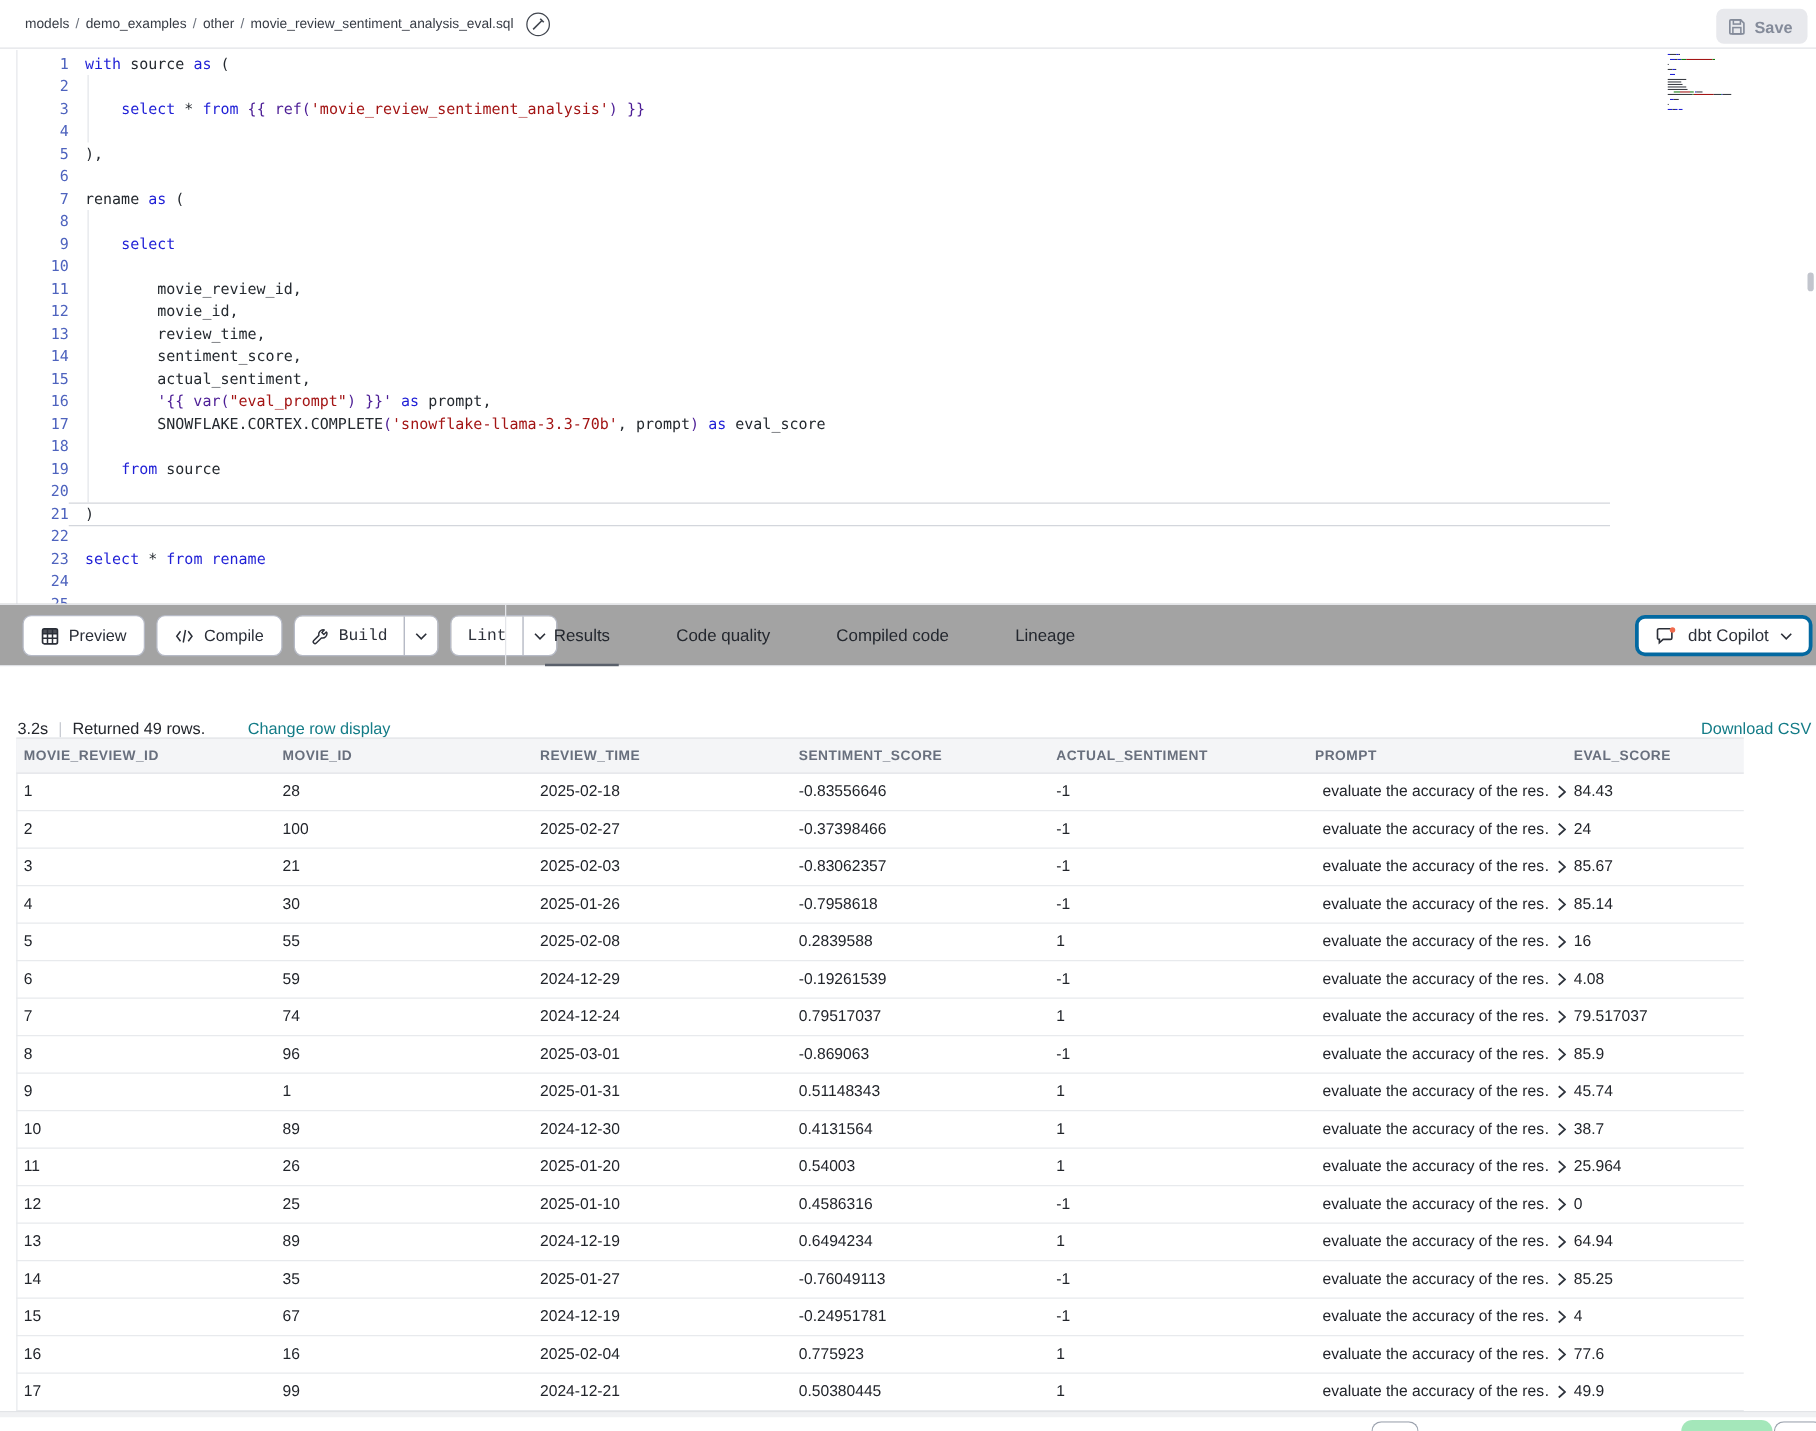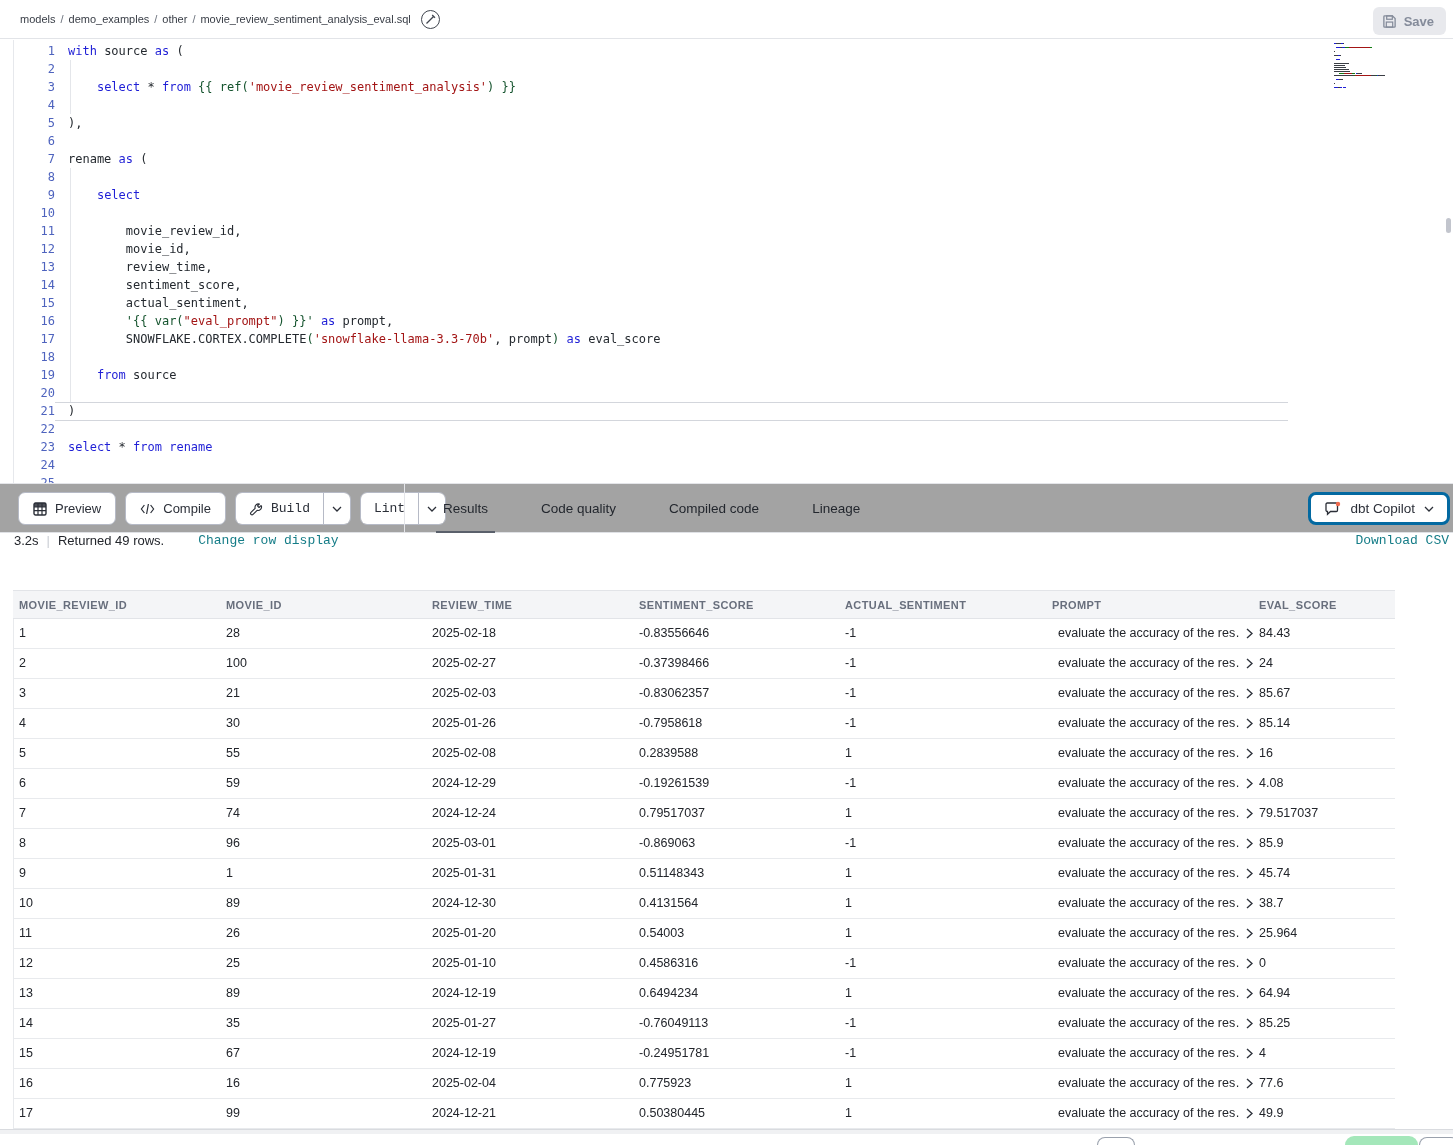--- a/index.html
+++ b/index.html
@@ -22,21 +22,21 @@
               background:#e8e9ed; border:none; border-radius:6px; display:flex; align-items:center; gap:7px;
               font-family:inherit; font-size:13px; font-weight:600; color:#848b9a; cursor:pointer; }
 
   
   .editor { position:absolute; left:0; top:40px; width:1453px; height:443px; background:#fff; overflow:hidden;
             border-left:13px solid transparent; box-shadow:inset 1px 0 0 #e6e8ec; }
   .ed-inner { position:absolute; left:0; top:2px; width:100%; }
   .cl { height:18px; display:flex; font-family:"DejaVu Sans Mono", monospace; font-size:12px; line-height:18px; }
   .cl .ln { width:42px; text-align:right; color:#4e63be; flex:none; }
   .cl .code { margin-left:13px; white-space:pre; }
-  .kw{color:#1f1fd6} .jn{color:#14532d} .str{color:#a31515} .pl{color:#24292f}
+  .kw{color:#1f1fd6} .jn{color:#4c1d95} .str{color:#a31515} .pl{color:#24292f}
   .guide { position:absolute; left:57px; width:1px; background:#e4e6ea; }
   .curline { position:absolute; left:42px; width:1233px; height:19px; top:362px;
              border-top:1px solid #d3d6dc; border-bottom:1px solid #d3d6dc; }
   .minimap { position:absolute; right:7px; top:3px; width:112px; }
   .mm-row { height:2px; white-space:nowrap; overflow:hidden; }
   .mm-row i { display:inline-block; height:1.4px; vertical-align:top; }
   .ed-scroll { position:absolute; right:2px; top:178px; width:5px; height:15px; background:#c2c5cd; border-radius:3px; }
 
   
   .toolbar { position:absolute; left:0; top:483px; width:1453px; height:50px; background:#a3a3a3;
@@ -53,24 +53,24 @@
   .tb-divider { position:absolute; left:404px; top:0; width:1px; height:49px; background:#e4e5e9; }
   .tabs { position:absolute; left:430px; top:0; height:49px; display:flex; gap:27px; }
   .tab { position:relative; height:49px; display:flex; align-items:center; padding:0 13px;
          font-size:13.5px; color:#23272e; background:none; border:none; font-family:inherit; cursor:pointer; }
   .tab.active::after { content:""; position:absolute; left:6px; right:6px; bottom:-1px; height:3px; background:#5a606b; }
   .copilot { position:absolute; right:3px; top:8px; height:33px; display:flex; align-items:center; gap:9px;
              padding:0 13px; background:#fff; border:3px solid #0369a1; border-radius:8px;
              font-size:13.5px; color:#2b2f38; font-family:inherit; cursor:pointer; }
 
   
-  .statusbar { position:absolute; left:0; top:533px; width:1453px; height:57px; display:flex; align-items:flex-start; background:#fff; }
+  .statusbar { position:absolute; left:0; top:533px; width:1453px; height:57px; display:flex; align-items:flex-end; background:#fff; }
   .statusbar .left { margin-left:14px; font-size:13px; display:flex; align-items:center; gap:8px; }
   .statusbar .pipe { color:#c9ccd3; }
-  .link { color:#147c87; font-size:13px; cursor:pointer; background:none; border:none; font-family:Liberation Mono, monospace; }
+  .link { color:#147c87; font-size:13px; cursor:pointer; background:none; border:none; font-family:Liberation Sans, sans-serif; }
   .chg-link { margin-left:26px; }
   .dl-link { position:absolute; right:4px; }
 
   
   .grid { position:absolute; left:13px; top:590px; width:1382px; box-shadow:inset 1px 0 0 #e8eaed; }
   .g-head, .g-row { display:grid; grid-template-columns:207px 206px 207px 206px 207px 207px 1fr; }
   .g-head { height:29px; background:#f4f5f7; border-top:1px solid #e2e4e8; border-bottom:1px solid #e2e4e8; }
   .g-head span { font-size:11px; font-weight:700; color:#686f7d; letter-spacing:.4px; line-height:28px; padding-left:6px;
                  white-space:nowrap; overflow:hidden; }
   .g-row { height:30px; border-bottom:1px solid #e8eaed; }

